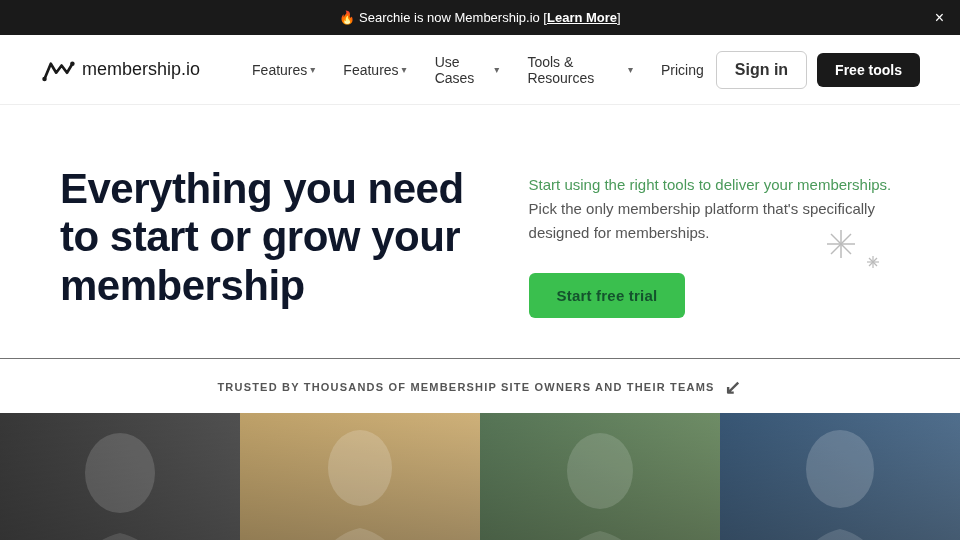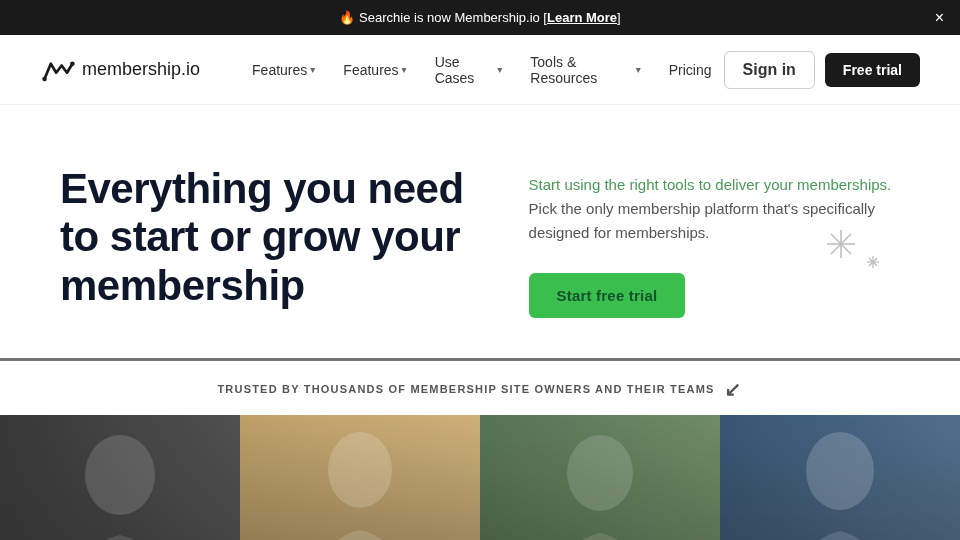--- a/index.html
+++ b/index.html
@@ -162,21 +162,21 @@
       display: flex;
       align-items: center;
       justify-content: center;
       gap: 10px;
       padding: 16px 0 14px;
       font-size: 11px;
       font-weight: 700;
       letter-spacing: 1.2px;
       color: #555;
       text-transform: uppercase;
-      border-top: 3px solid #737373;
+      border-top: 1px solid #737373;
     }
     .trusted-icon {
       font-size: 20px;
     }
 
     
     .testimonials {
       display: grid;
       grid-template-columns: repeat(4, 1fr);
       width: 100%;
@@ -238,21 +238,21 @@
       <span>Tools &amp; Resources</span>
       <span class="nav-chevron">▾</span>
     </div>
     <div class="nav-item">
       <span>Pricing</span>
     </div>
   </div>
 
   <div class="nav-actions">
     <button class="btn-signin">Sign in</button>
-    <button class="btn-freetrial">Free trial</button>
+    <button class="btn-freetrial">Free tools</button>
   </div>
 </nav>
 
 <section class="hero">
   <div class="hero-left">
     <h1 class="hero-title">Everything you need to start or grow your membership</h1>
   </div>
   <div class="hero-right">
     <p class="hero-desc">
       <span style="color:#4a9a5a; font-weight:500;">Start using the right tools to deliver your memberships.</span><span> Pick the only membership platform that's specifically designed for memberships.</span>

